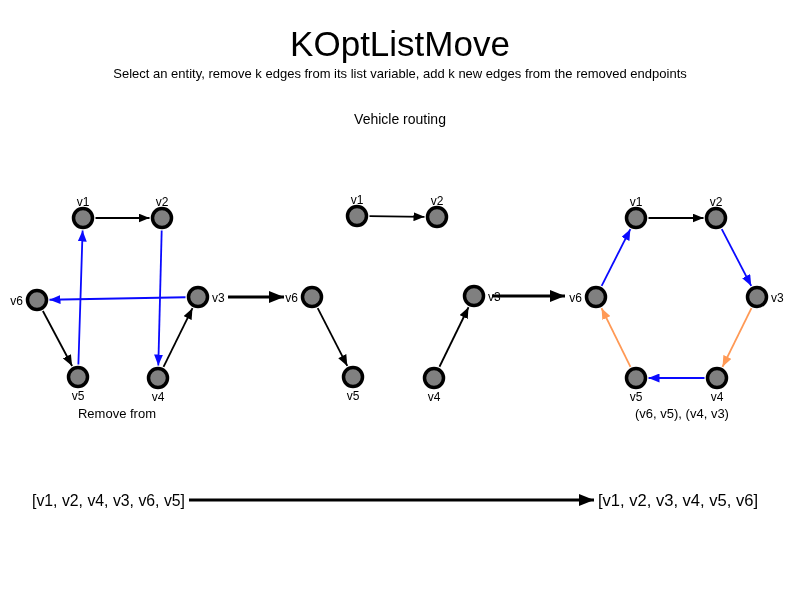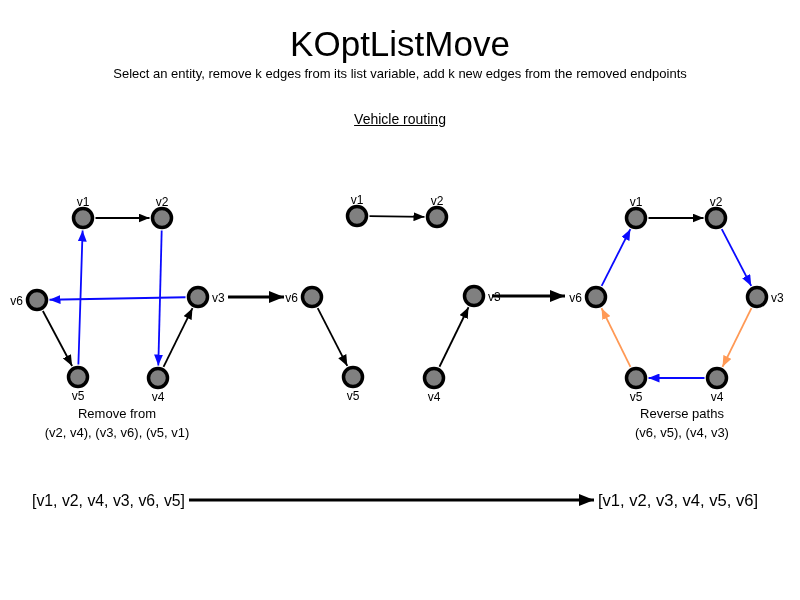--- a/index.html
+++ b/index.html
@@ -9,21 +9,21 @@
     height: 600px;
     background: #ffffff;
     color: #000000;
     font-family: "Liberation Sans", sans-serif;
     overflow: hidden;
   }
   .abs { position: absolute; }
   .center { left: 0; right: 0; text-align: center; }
   .title { top: 24px; font-size: 35px; line-height: 40px; }
   .subtitle { top: 66px; font-size: 13px; line-height: 16px; }
-  .diagram-label { top: 111px; font-size: 14px; line-height: 17px; text-decoration: underline; }
+  .diagram-label { top: 111px; font-size: 14px; line-height: 17px; }
   .caption {
     top: 404px;
     width: 200px;
     text-align: center;
     font-size: 13px;
     line-height: 19px;
   }
   .caption-remove { left: 17px; }
   .caption-add { left: 294px; }
   .caption-reverse { left: 582px; }
@@ -114,20 +114,18 @@
         <circle cx="596" cy="297" r="9.5" fill="#808080" stroke="#000000" stroke-width="3.5"></circle>
         <text x="582" y="302" text-anchor="end" font-size="12" fill="#000000">v6</text>
       </g>
       <line x1="228" y1="297" x2="284" y2="297" stroke="#000000" stroke-width="3" marker-end="url(#arrow-big)"></line>
       <line x1="492" y1="296" x2="565" y2="296" stroke="#000000" stroke-width="3" marker-end="url(#arrow-big)"></line>
       <line x1="189" y1="500" x2="594" y2="500" stroke="#000000" stroke-width="3" marker-end="url(#arrow-big)"></line>
     </svg>
 
   <div class="abs caption caption-remove">
     <div>Remove from</div>
-    <div>(v2, v4), (v3, v6), (v5, v1)</div>
   </div>
   <div class="abs caption caption-reverse">
-    <div>Reverse paths</div>
     <div>(v6, v5), (v4, v3)</div>
   </div>
 
 </div>
 
 </body></html>

